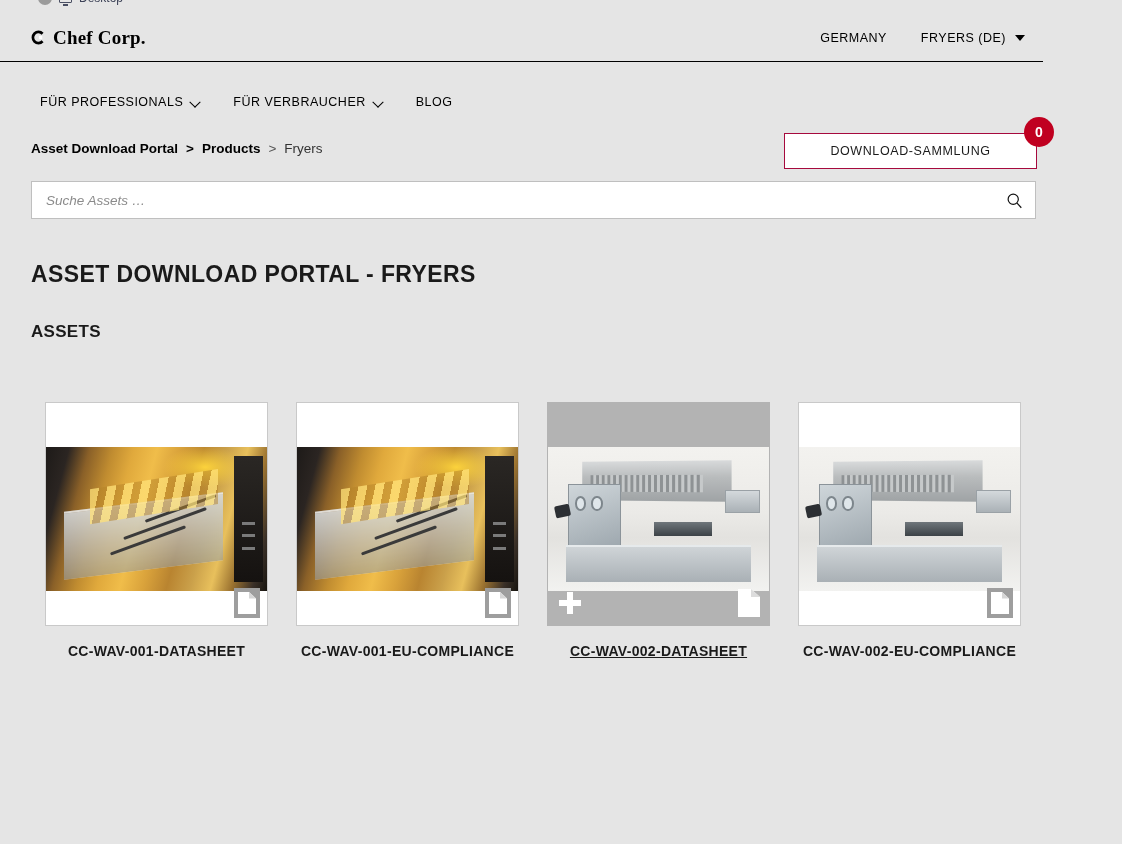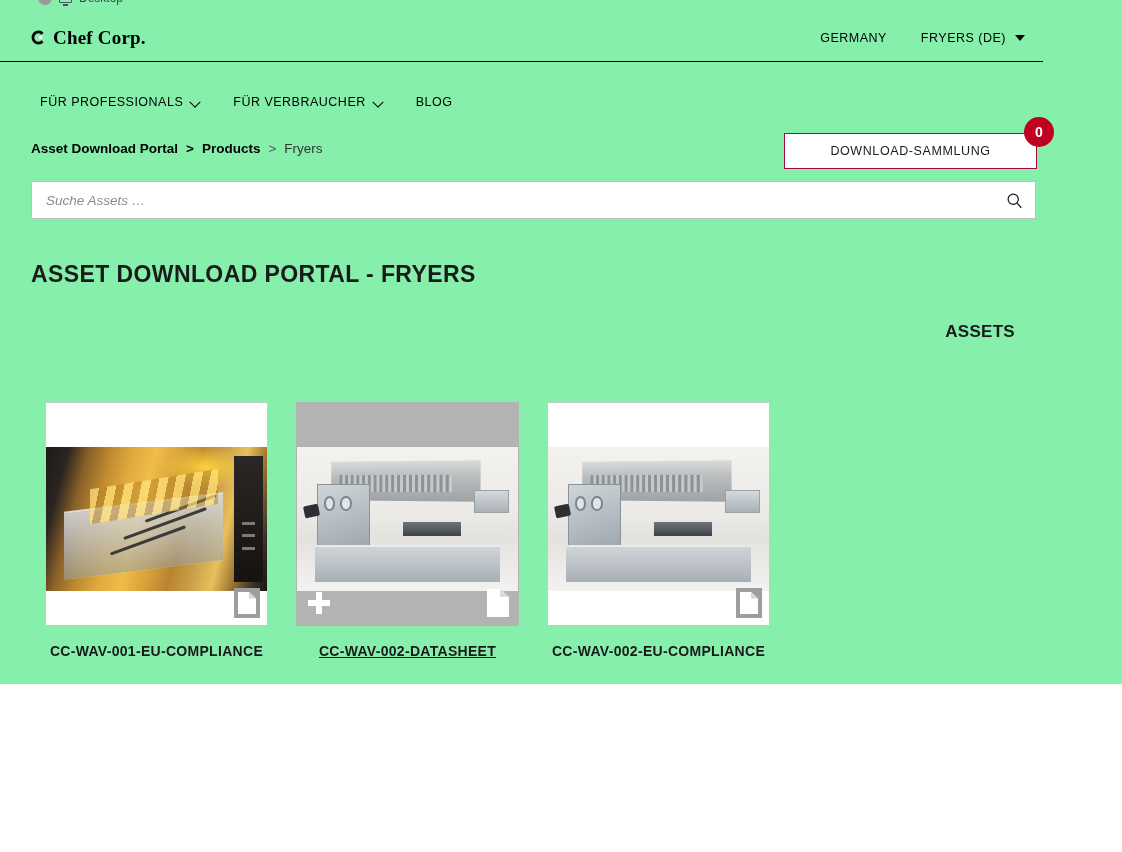--- a/index.html
+++ b/index.html
@@ -8,22 +8,22 @@
     width: 1122px;
     height: 852px;
     background: #ffffff;
     font-family: "Liberation Sans", sans-serif;
     overflow: hidden;
   }
 
   .page {
     position: relative;
     width: 1122px;
-    height: 684px;
-    background: #86efac;
+    height: 844px;
+    background: #e5e5e5;
   }
 
   
   .os-strip {
     position: absolute;
     top: 0; left: 0;
     width: 1122px;
     height: 10px;
     overflow: hidden;
   }
@@ -254,21 +254,20 @@
     letter-spacing: 0.4px;
     color: #1a1a1a;
     margin-top: 42px;
   }
   .h2 {
     font-size: 17px;
     font-weight: 700;
     letter-spacing: 0.3px;
     color: #1a1a1a;
     margin-top: 34px;
-    text-align: right;
   }
 
   
   .grid {
     display: flex;
     gap: 28px;
     margin-top: 60px;
     padding-left: 14px;
   }
   .card { width: 223px; }
@@ -490,20 +489,44 @@
             <line x1="13" y1="13" x2="18" y2="18.5" stroke="#111" stroke-width="1.4"></line>
           </svg>
         </button>
       </div>
 
       <div class="h1">ASSET DOWNLOAD PORTAL - FRYERS</div>
       <div class="h2">ASSETS</div>
 
       <div class="grid">
 
+        <div class="card">
+          <div class="thumb">
+            <div class="thumb-img">
+              <div class="img-fryer">
+                <span class="fryer-bar" style="left:34%;top:52%;width:40%"></span>
+                <span class="fryer-bar" style="left:28%;top:64%;width:36%"></span>
+                <span class="fryer-bar" style="left:44%;top:42%;width:34%"></span>
+                <span class="fryer-panel">
+                    <i style="top:52%"></i>
+                    <i style="top:62%"></i>
+                    <i style="top:72%"></i>
+                  </span>
+              </div>
+            </div>
+            <span class="icn-doc">
+              <svg width="26" height="30" viewBox="0 0 26 30">
+                <rect x="0" y="0" width="26" height="30" fill="#9e9e9e"></rect>
+                <path d="M4 4h11l7 6.5V26H4z" fill="#fff"></path>
+                <path d="M15 4v6.5h7z" fill="#d6d6d6"></path>
+              </svg>
+            </span>
+          </div>
+          <div class="card-label">CC-WAV-001-DATASHEET</div>
+        </div>
 
         <div class="card">
           <div class="thumb">
             <div class="thumb-img">
               <div class="img-fryer">
                 <span class="fryer-bar" style="left:34%;top:52%;width:40%"></span>
                 <span class="fryer-bar" style="left:28%;top:64%;width:36%"></span>
                 <span class="fryer-bar" style="left:44%;top:42%;width:34%"></span>
                 <span class="fryer-panel">
                     <i style="top:52%"></i>

